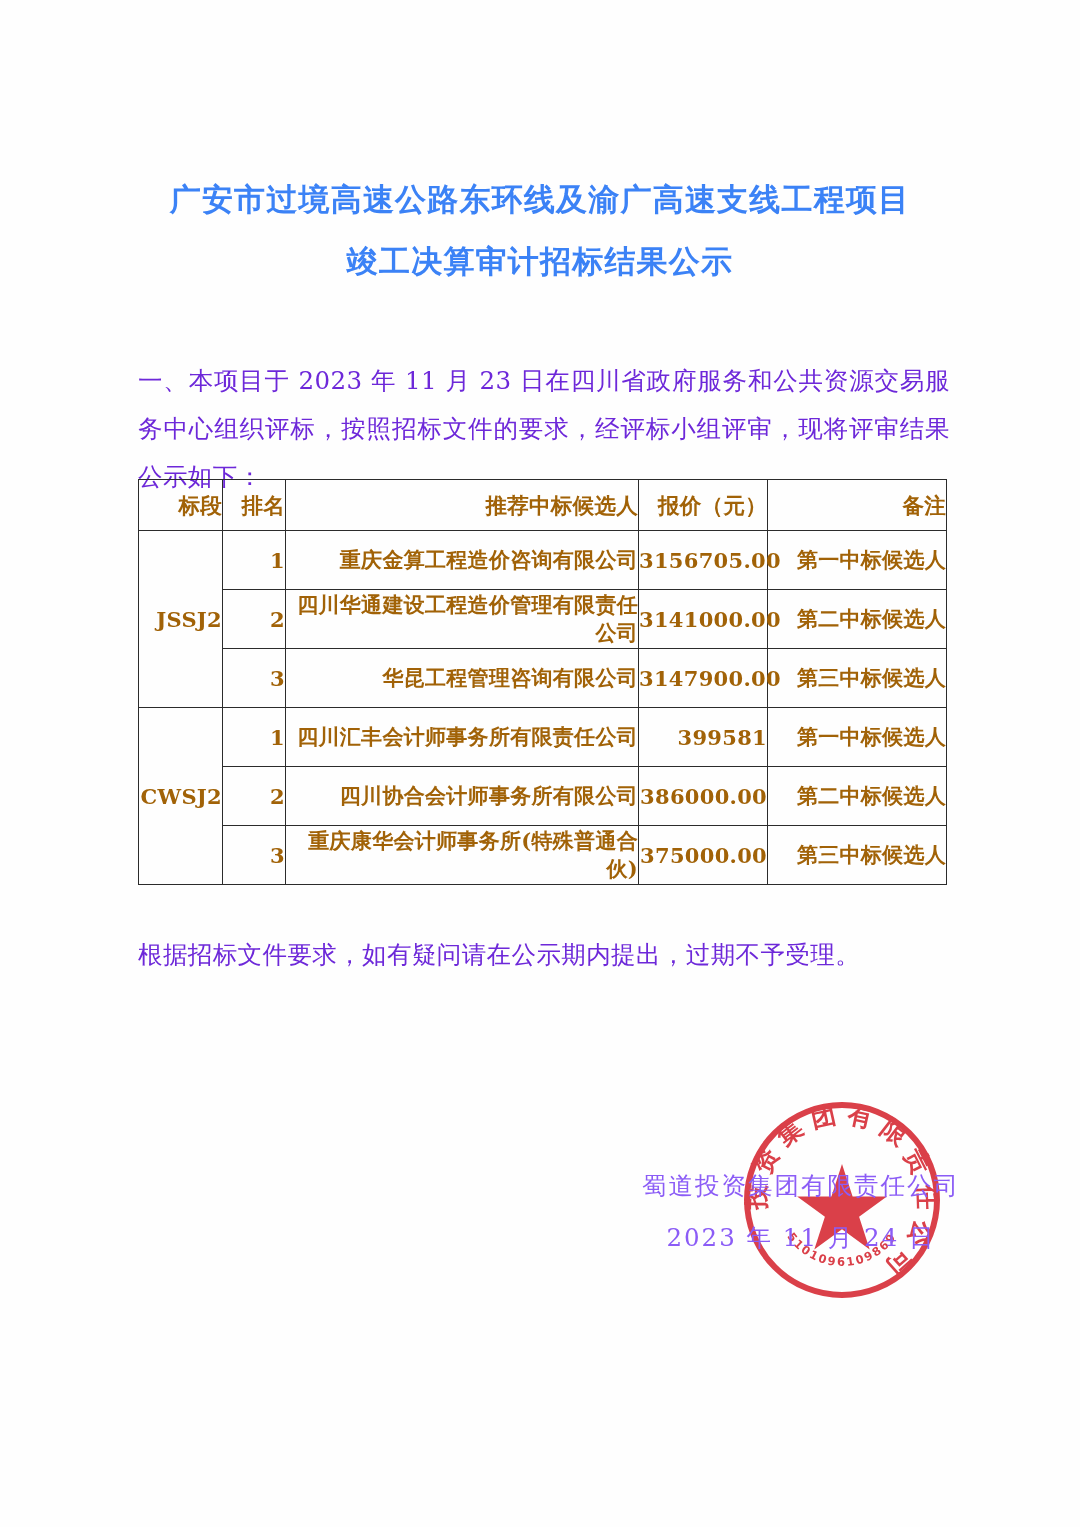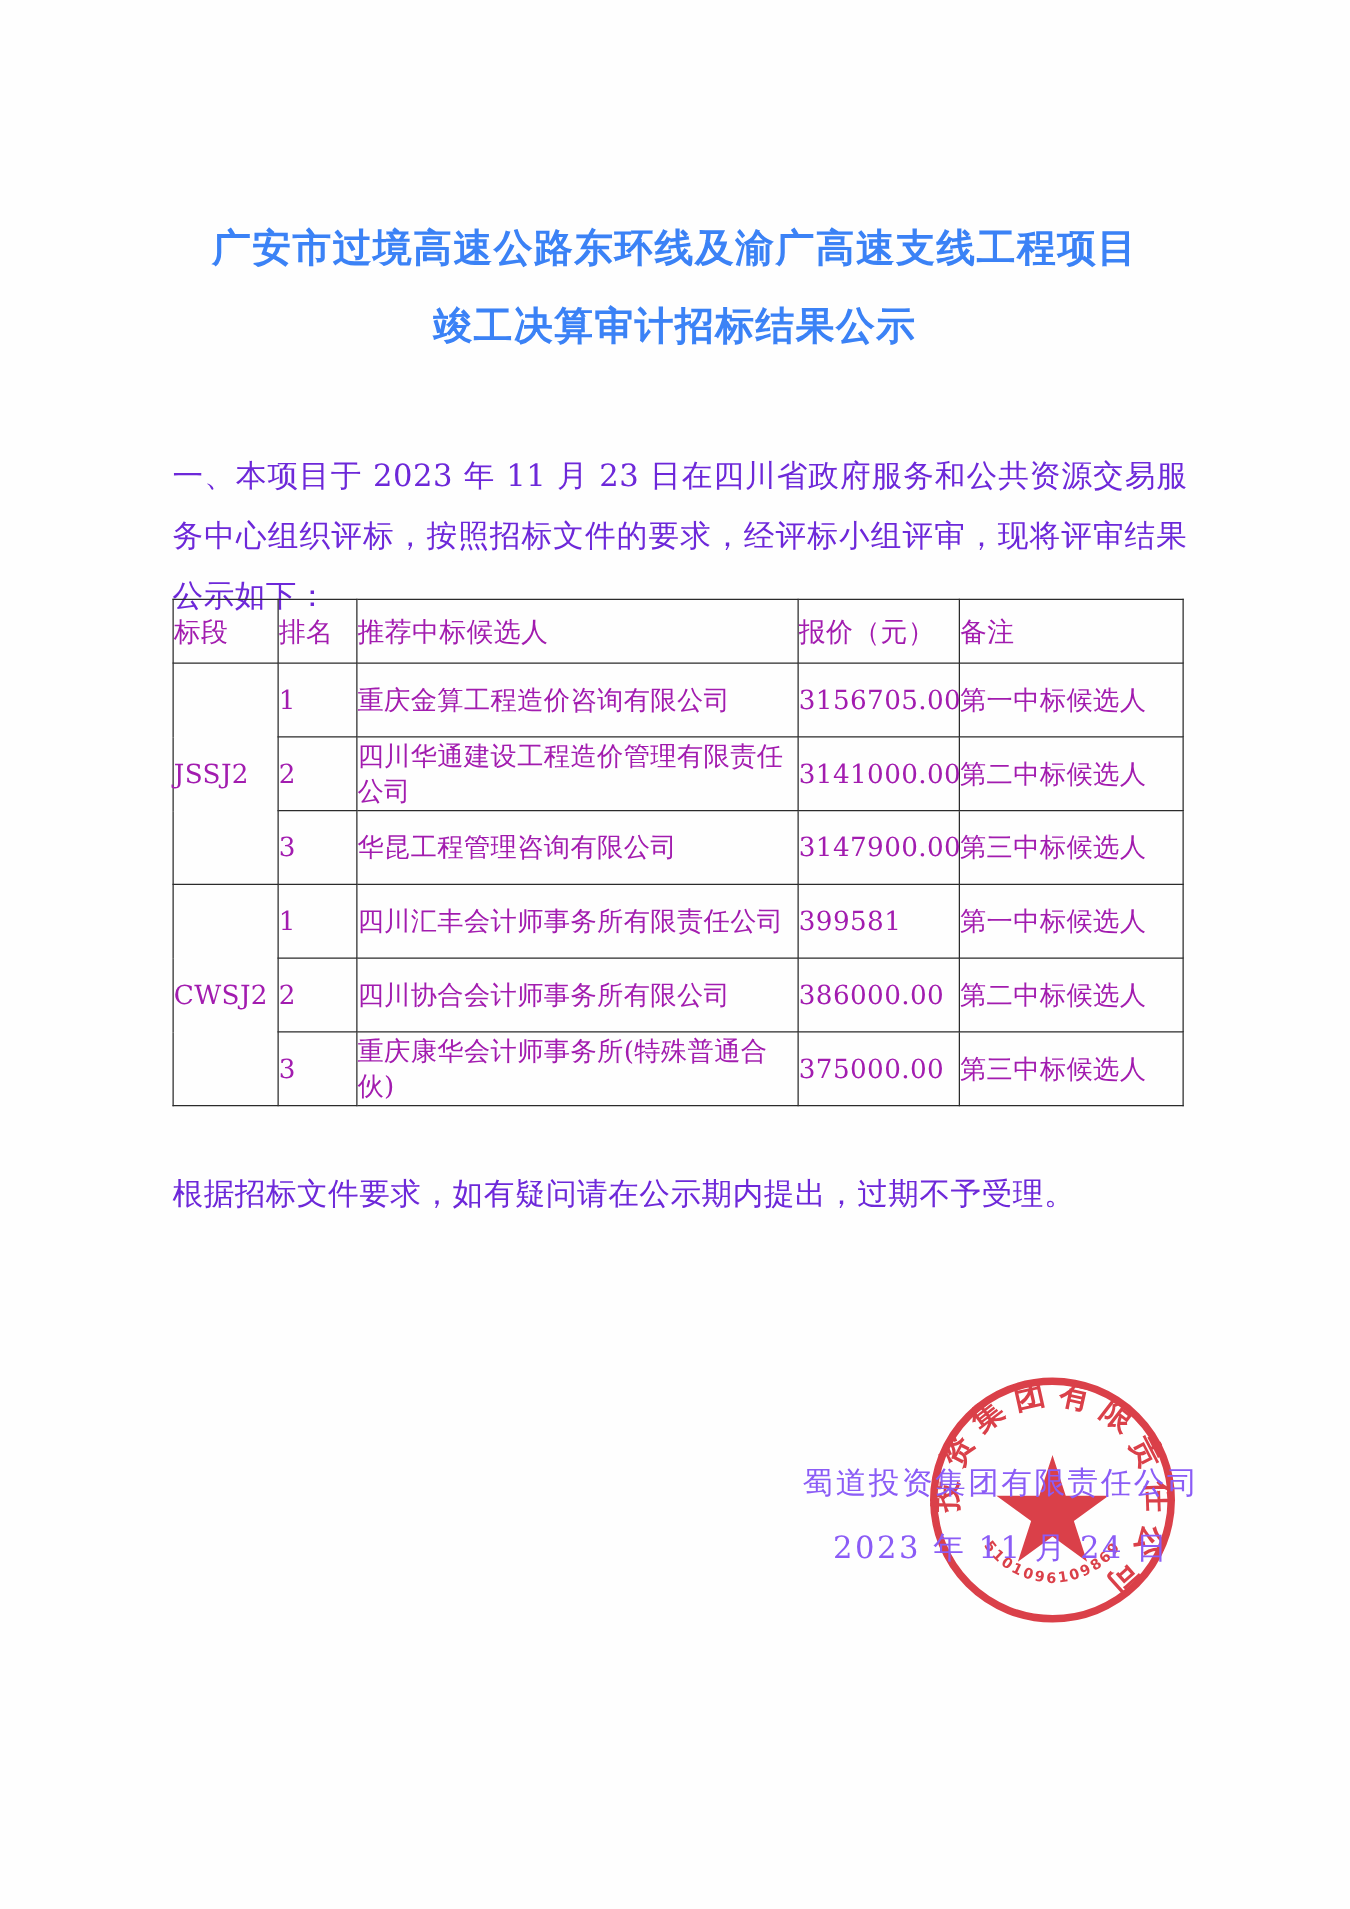--- a/index.html
+++ b/index.html
@@ -59,25 +59,25 @@
   .result-table {
     position: absolute;
     left: 138px;
     top: 479px;
     width: 808px;
     border-collapse: collapse;
     table-layout: fixed;
   }
   .result-table td, .result-table th {
     border: 1.3px solid #2b2b2b;
-    text-align: left;
+    text-align: right;
     vertical-align: middle;
     font-size: 21px;
-    font-weight: normal;
-    color: #a21caf;
+    font-weight: bold;
+    color: #a16207;
     padding: 0;
     height: 58px;
     letter-spacing: 0.3px;
   }
   .result-table thead td { height: 50px; font-size: 21.5px; }
   .col-lot     { width: 84px; }
   .col-rank    { width: 63px; }
   .col-name    { width: 353px; }
   .col-price   { width: 129px; }
   .col-remark  { width: 179px; }

